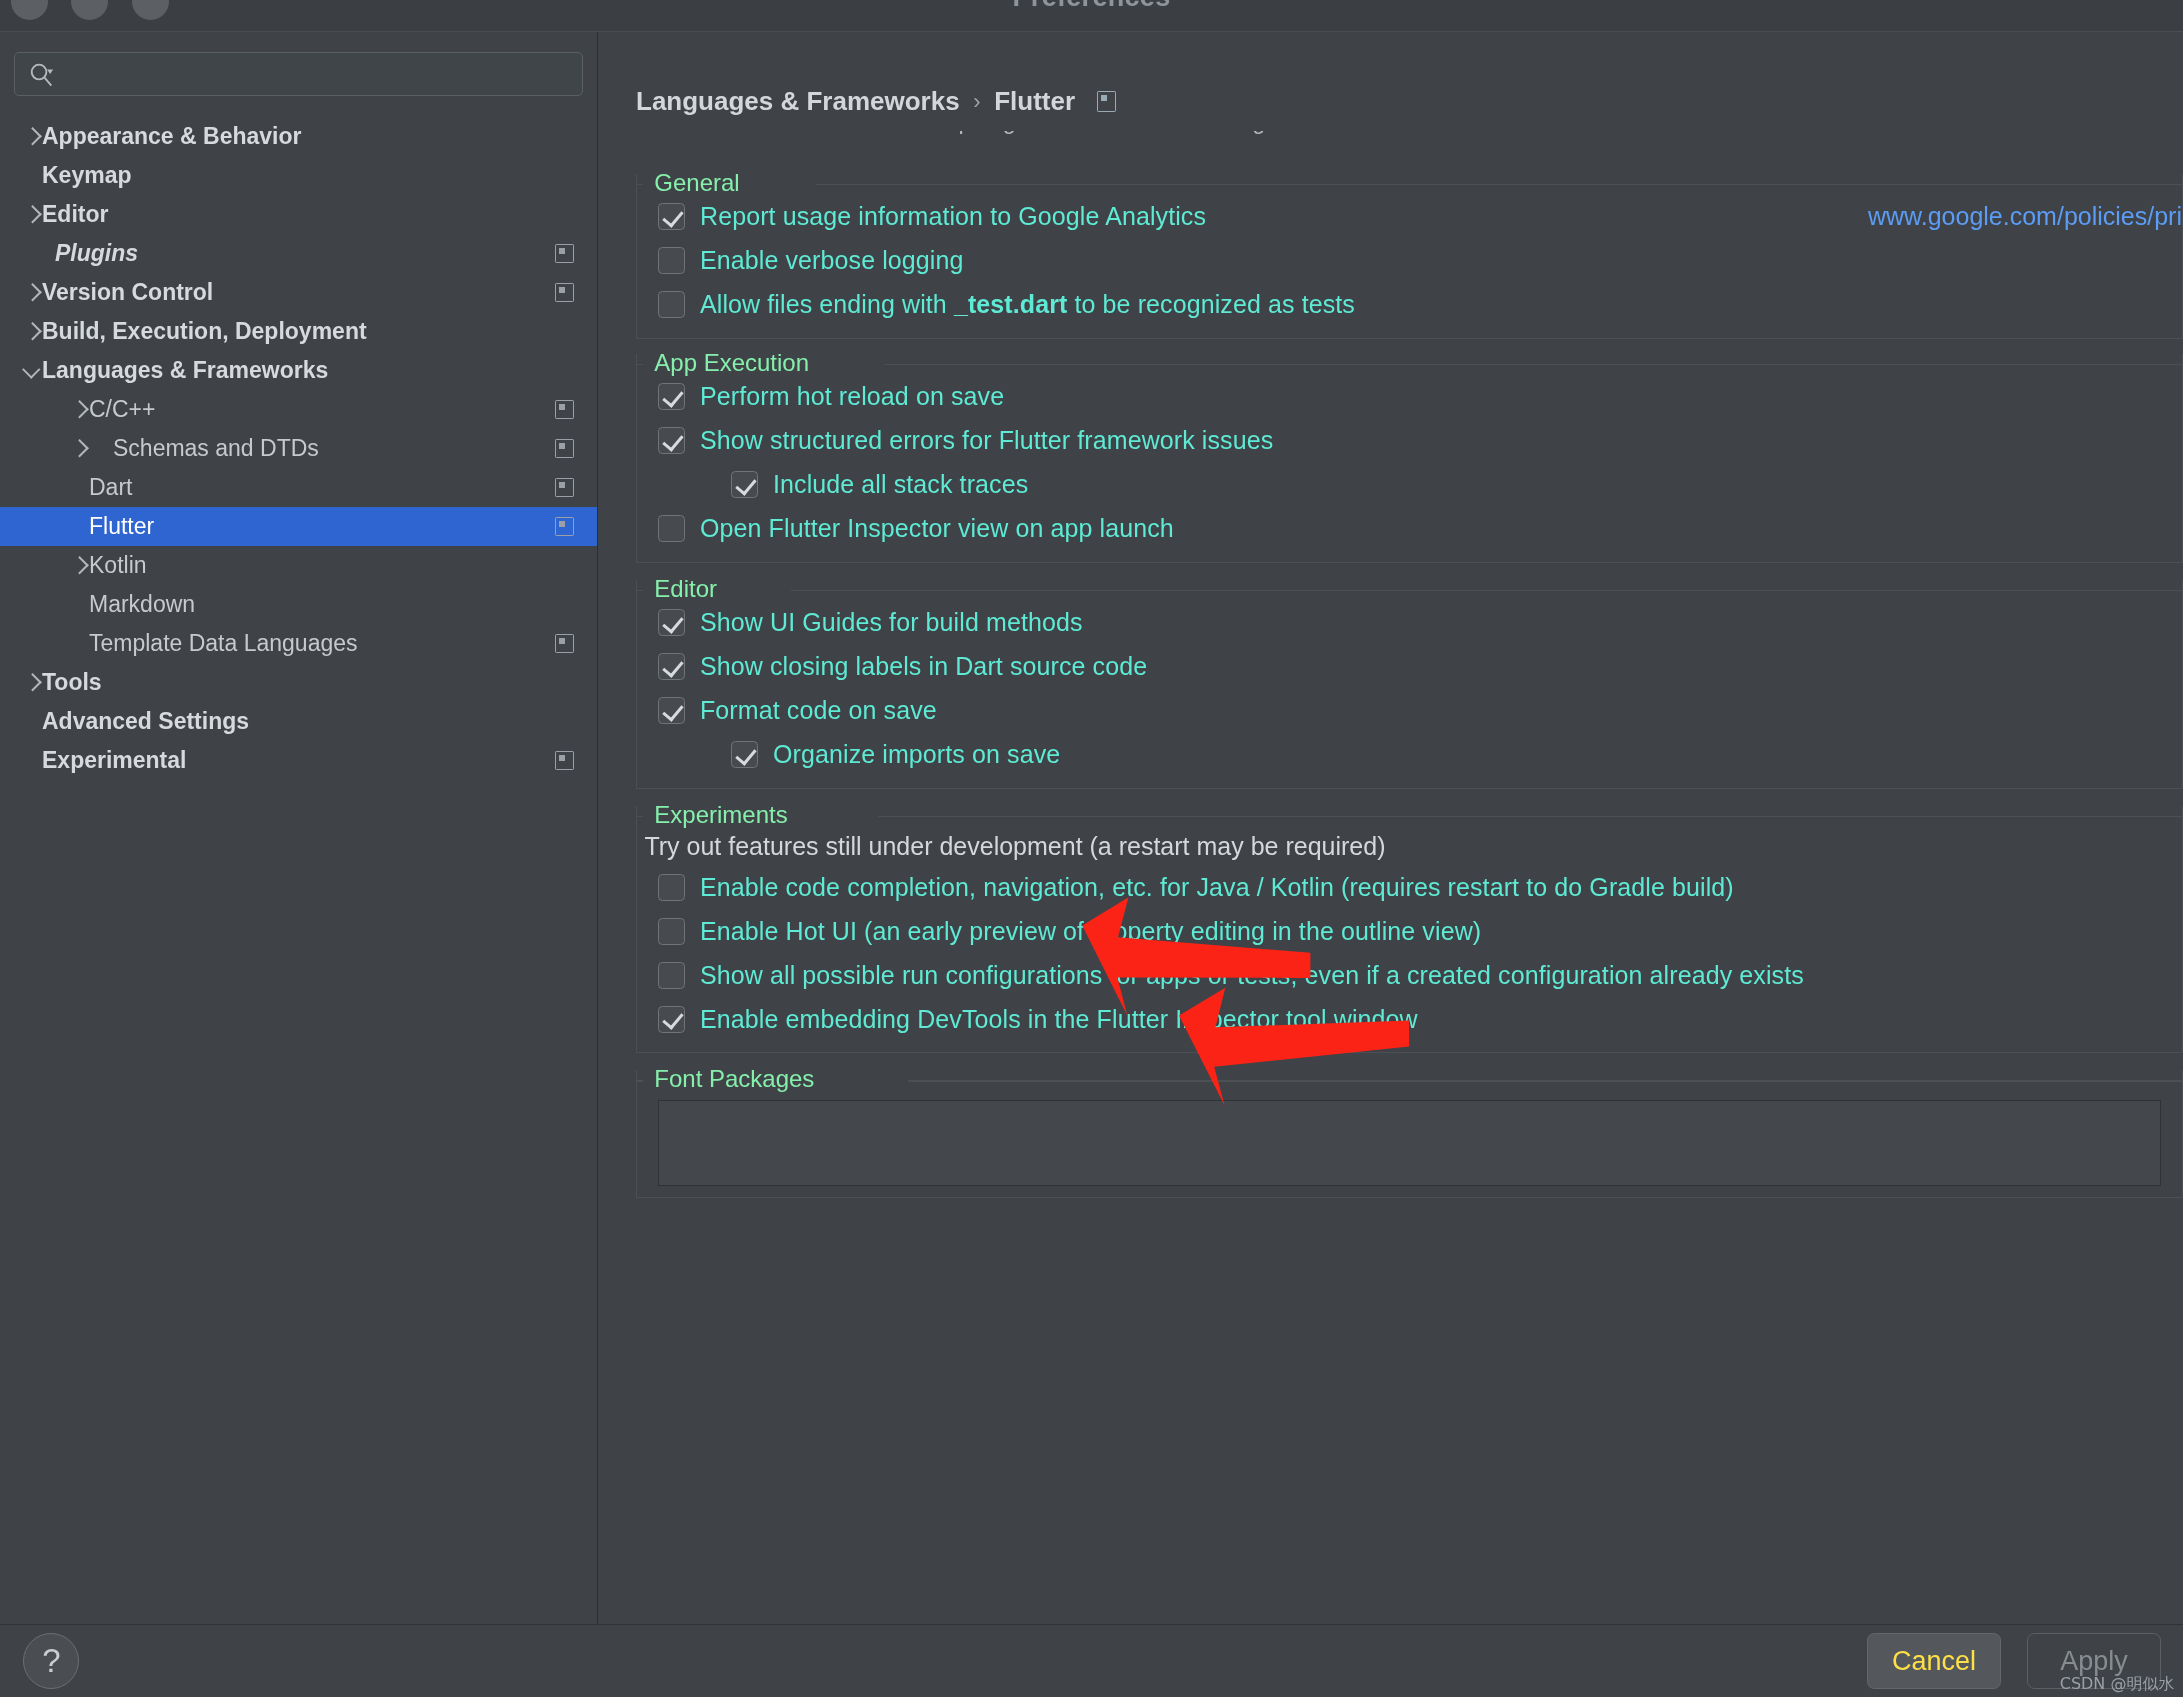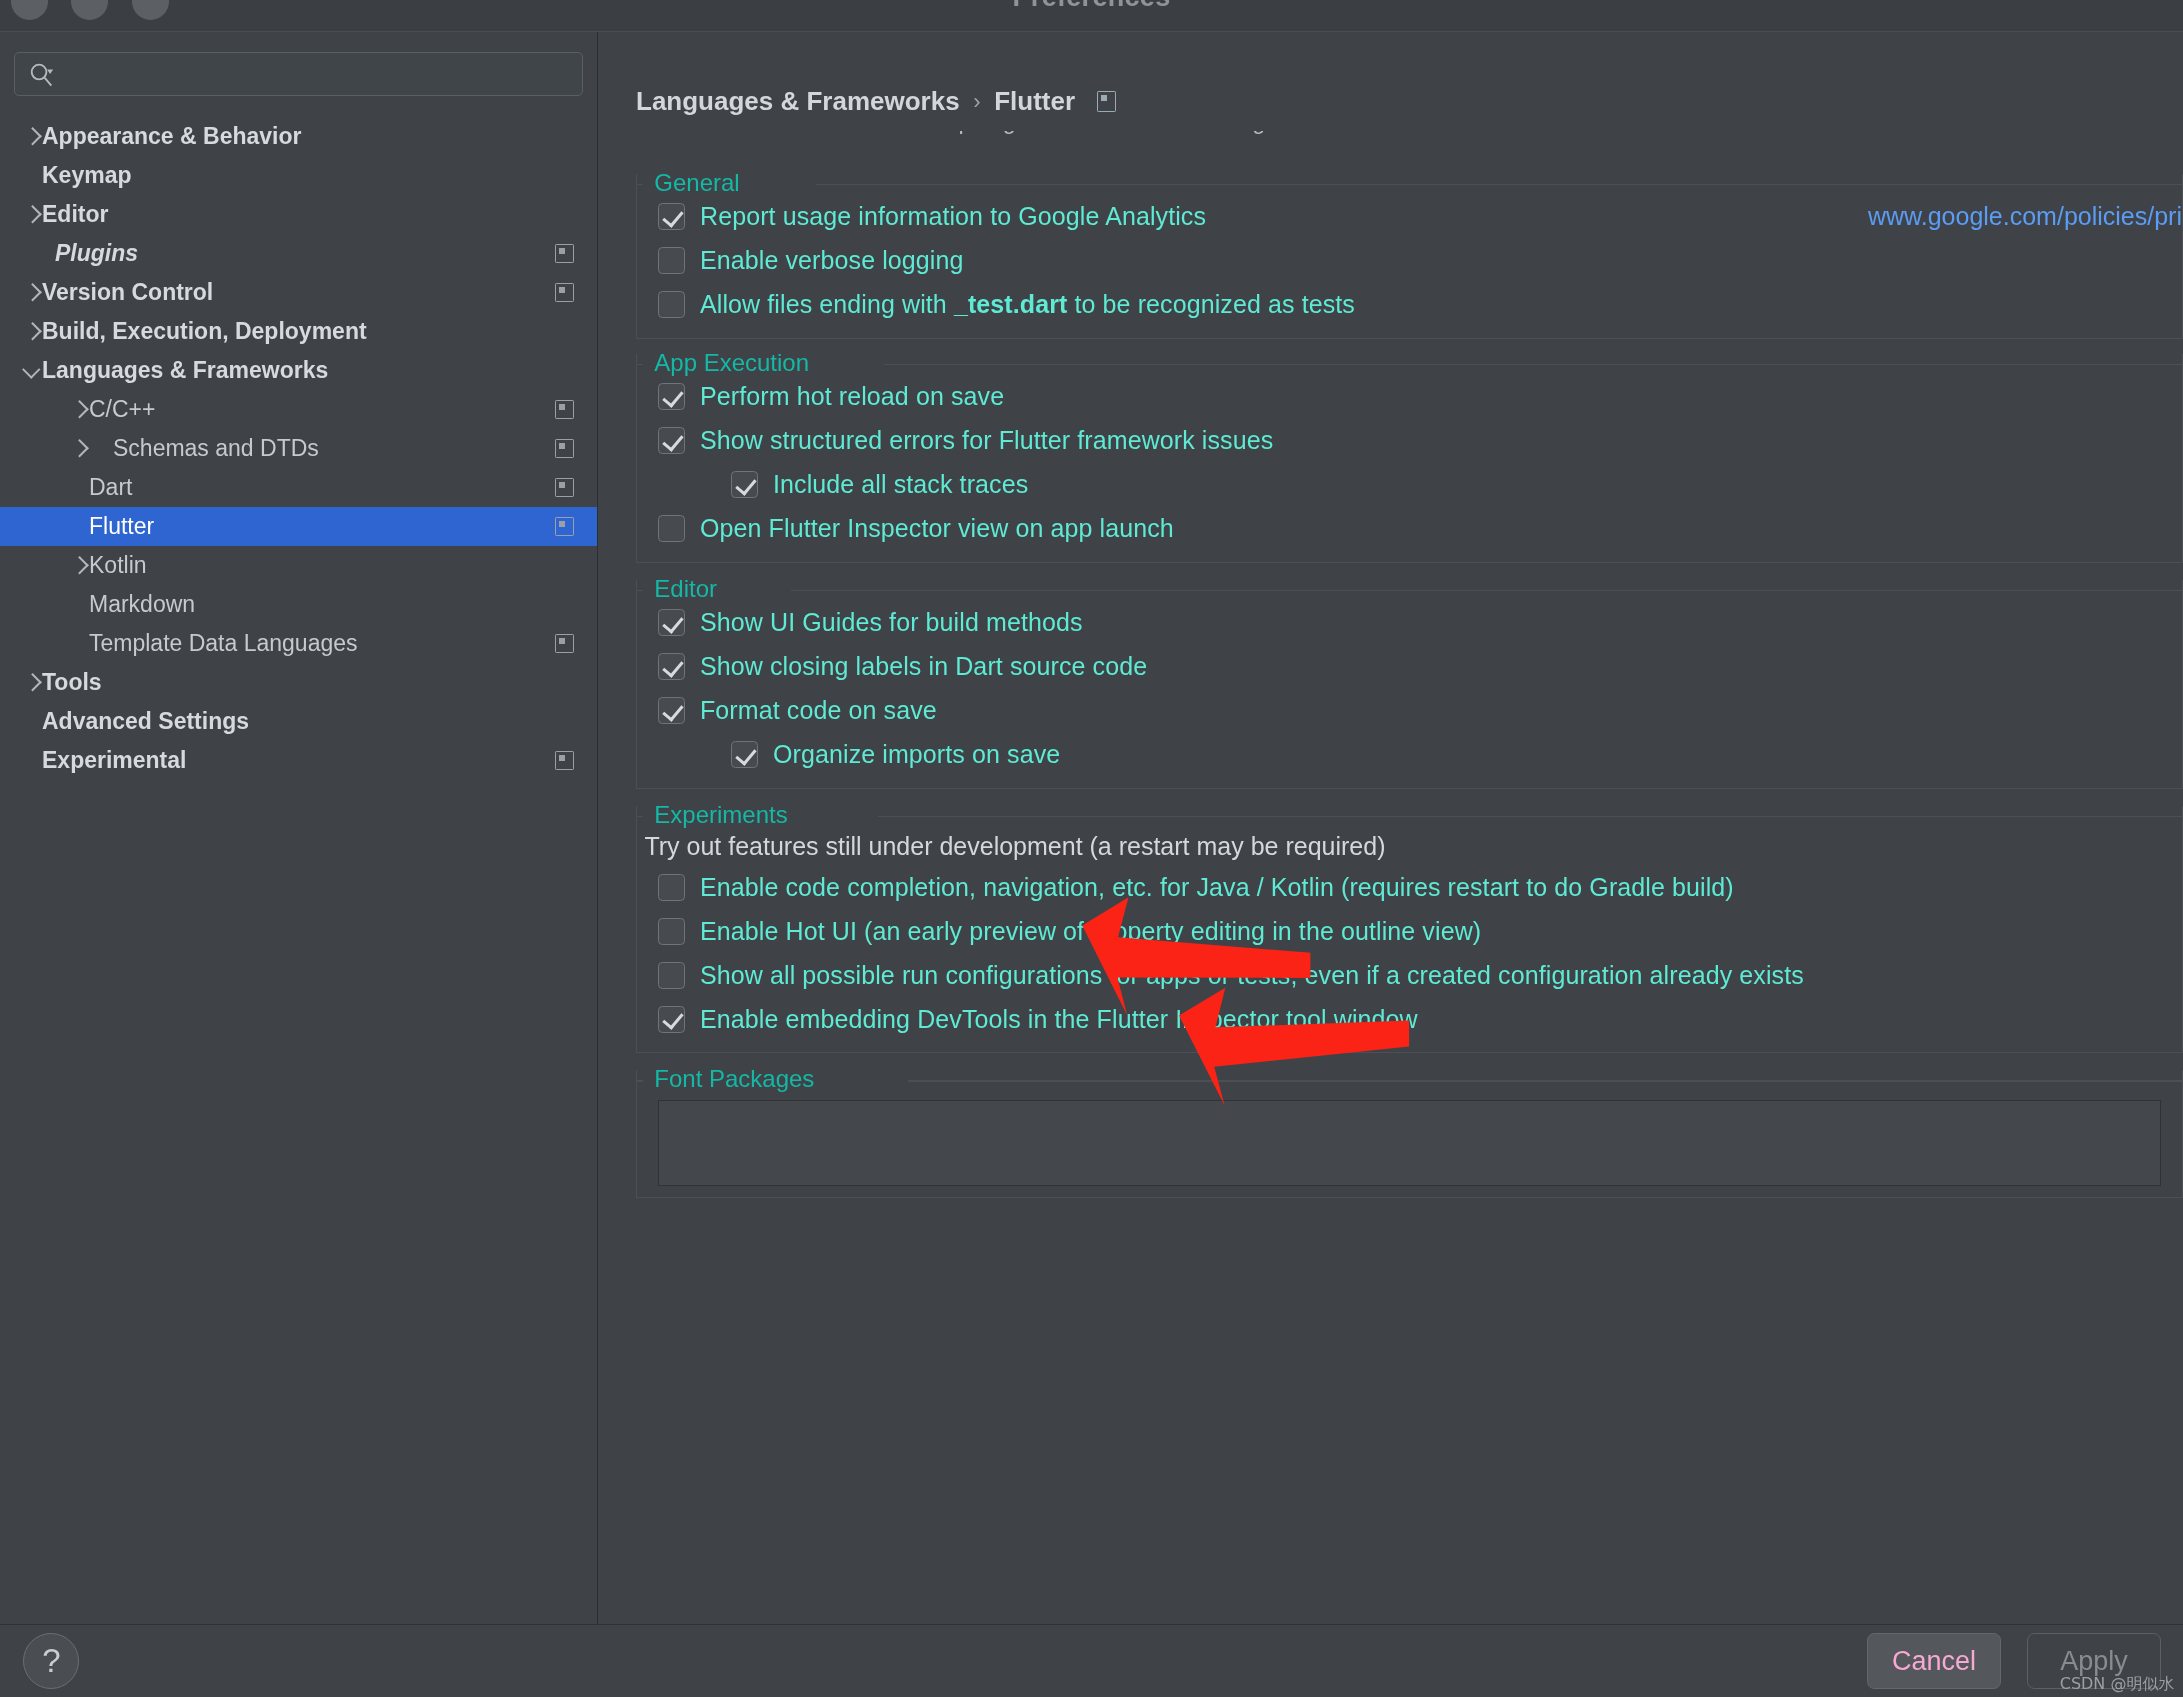--- a/index.html
+++ b/index.html
@@ -192,21 +192,21 @@
     top: 10px;
     height: 1.2px;
     background: #4c5054;
   }
   .group > .gtop::before { left: 0; width: 6.2px; }
   .group > .gtop::after  { right: 0; left: var(--ll, 204px); }
   .glegend {
     position: absolute;
     left: 13.6px; top: -5px;
     font-size: 24px;
-    color: #14b8a6;
+    color: #86efac;
     background: #3f4347;
     padding: 0 7.4px 0 3.7px;
     white-space: nowrap;
   }
 
   .chkrow {
     display: flex;
     align-items: center;
     height: 44px;
     padding-left: 21px;
@@ -290,21 +290,21 @@
   }
   .dlg-btn {
     width: 134px; height: 56px;
     border-radius: 7.4px;
     display: flex; align-items: center; justify-content: center;
     font-size: 27px;
   }
   .dlg-btn.cancel {
     background: #54585c;
     border: 1.2px solid #63686d;
-    color: #f9a8d4;
+    color: #fde047;
   }
   .dlg-btn.apply {
     background: transparent;
     border: 1.2px solid #5b6065;
     color: #878c91;
   }
   #watermark {
     position: absolute;
     right: 8.6px; bottom: 2.5px;
     font-size: 16px;

